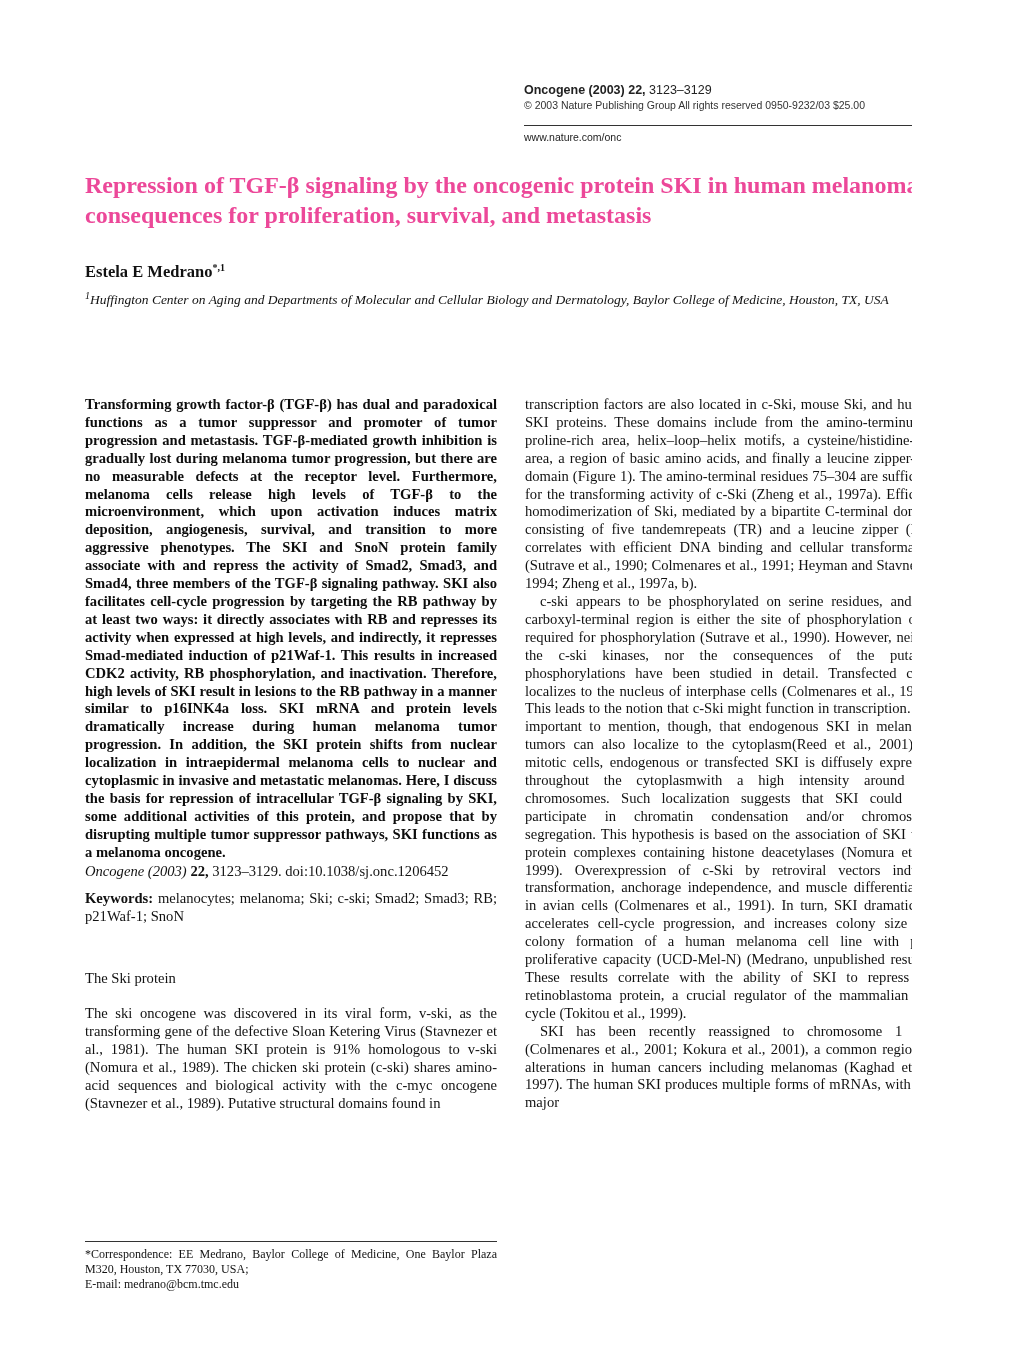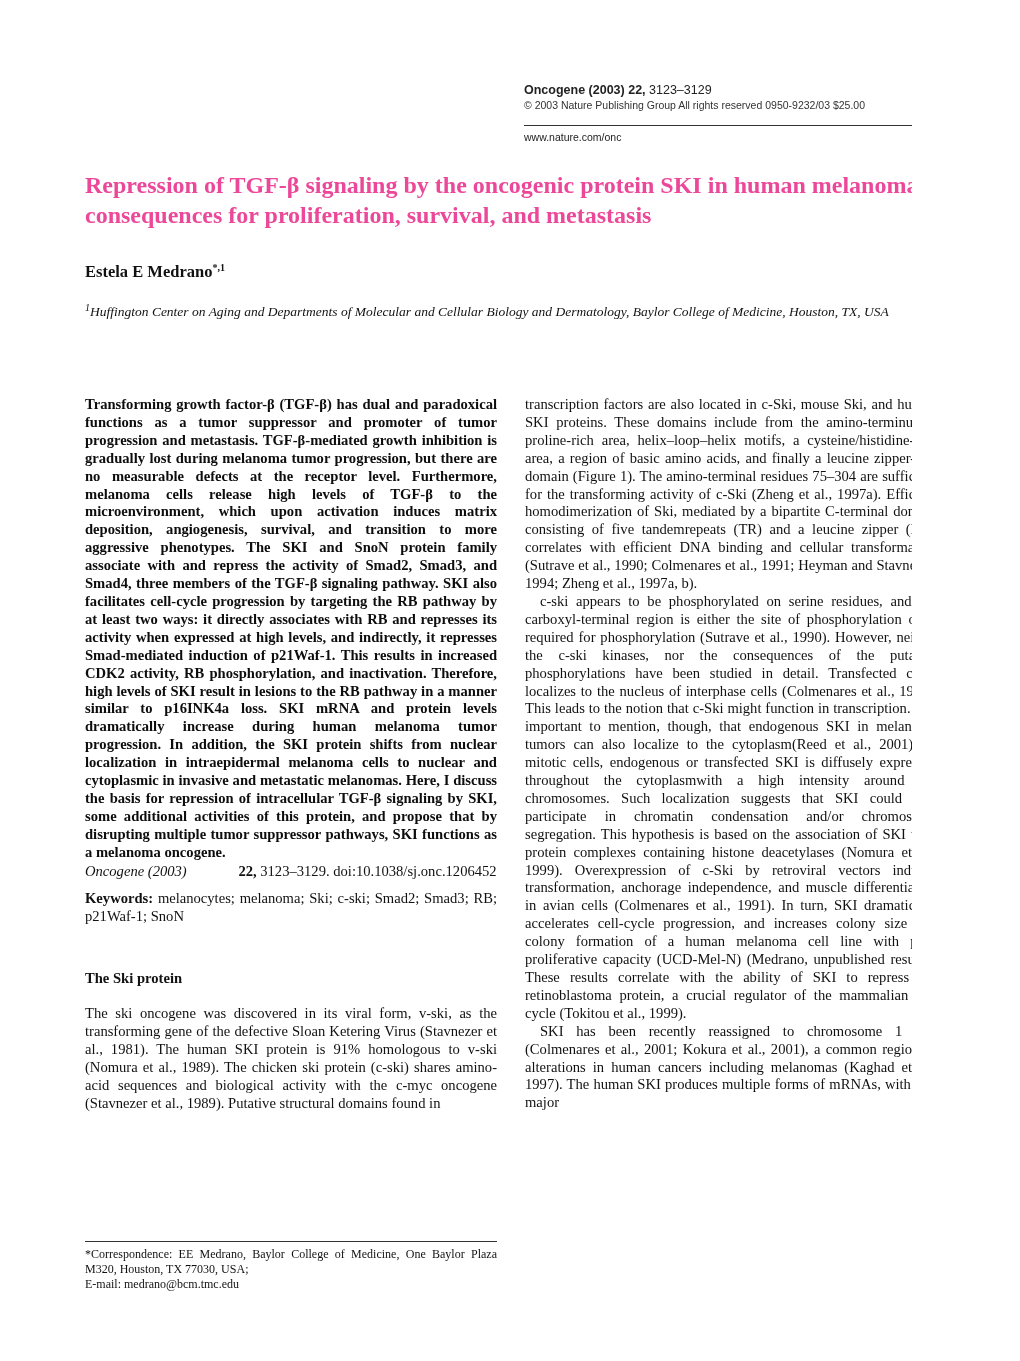--- a/index.html
+++ b/index.html
@@ -46,43 +46,43 @@
     color: #ec4899;
   }
   .author {
     position: absolute;
     left: 85px; top: 262px;
     font-size: 16.5px; font-weight: bold;
   }
   .author sup, .affil sup { font-size: 10px; vertical-align: super; line-height: 0; }
   .affil {
     position: absolute;
-    left: 85px; top: 303px; width: 850px;
+    left: 85px; top: 291px; width: 850px;
     font-style: italic; font-size: 13.5px; line-height: 17px;
   }
 
   
   .columns {
     position: absolute;
     left: 85px; top: 396px;
     width: 852px;
     display: flex;
     gap: 28px;
   }
   .col { width: 412px; font-size: 14.6px; line-height: 17.9px; text-align: justify; }
   .col-left { display: flex; flex-direction: column; height: 896px; }
 
   .abstract { font-weight: bold; color: #0d0d0d; }
   .abstract-cite { margin-top: 1px; }
   .abstract-cite .jn { font-style: italic; margin-top: 20px; }
-  .abstract-cite .vol { font-weight: bold; margin-left: 48px; }
+  .abstract-cite .vol { font-weight: bold; }
   .keywords { margin-top: 10px; }
   .keywords .kw-label { font-weight: bold; }
 
-  .section-heading { font-weight: bold; margin-top: 44px; text-align: left; }
+  .section-heading { font-weight: normal; margin-top: 44px; text-align: left; }
   .body-par { margin-top: 17px; }
   .indent { text-indent: 15px; }
 
   .footnote {
     margin-top: auto;
     font-size: 12px; line-height: 15px;
     border-top: 1px solid #333;
     padding-top: 5px;
     text-align: justify;
   }

